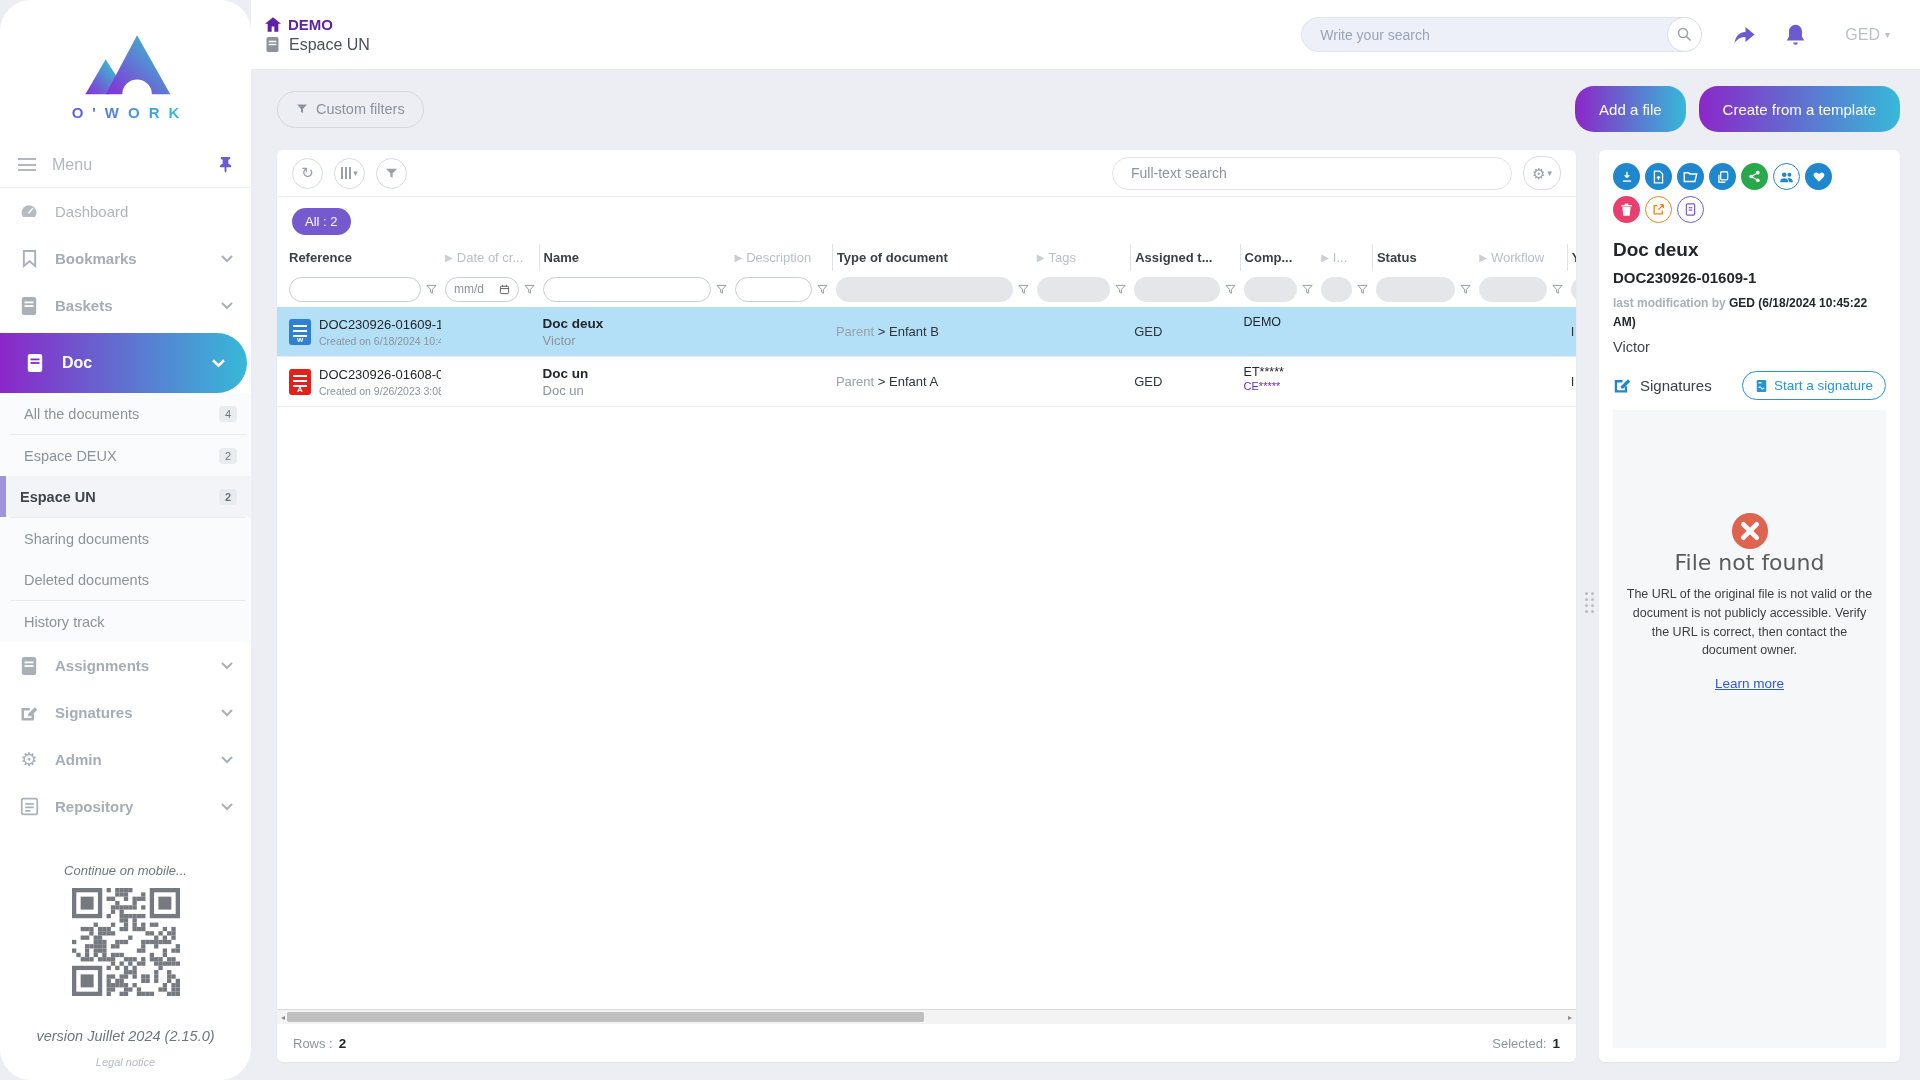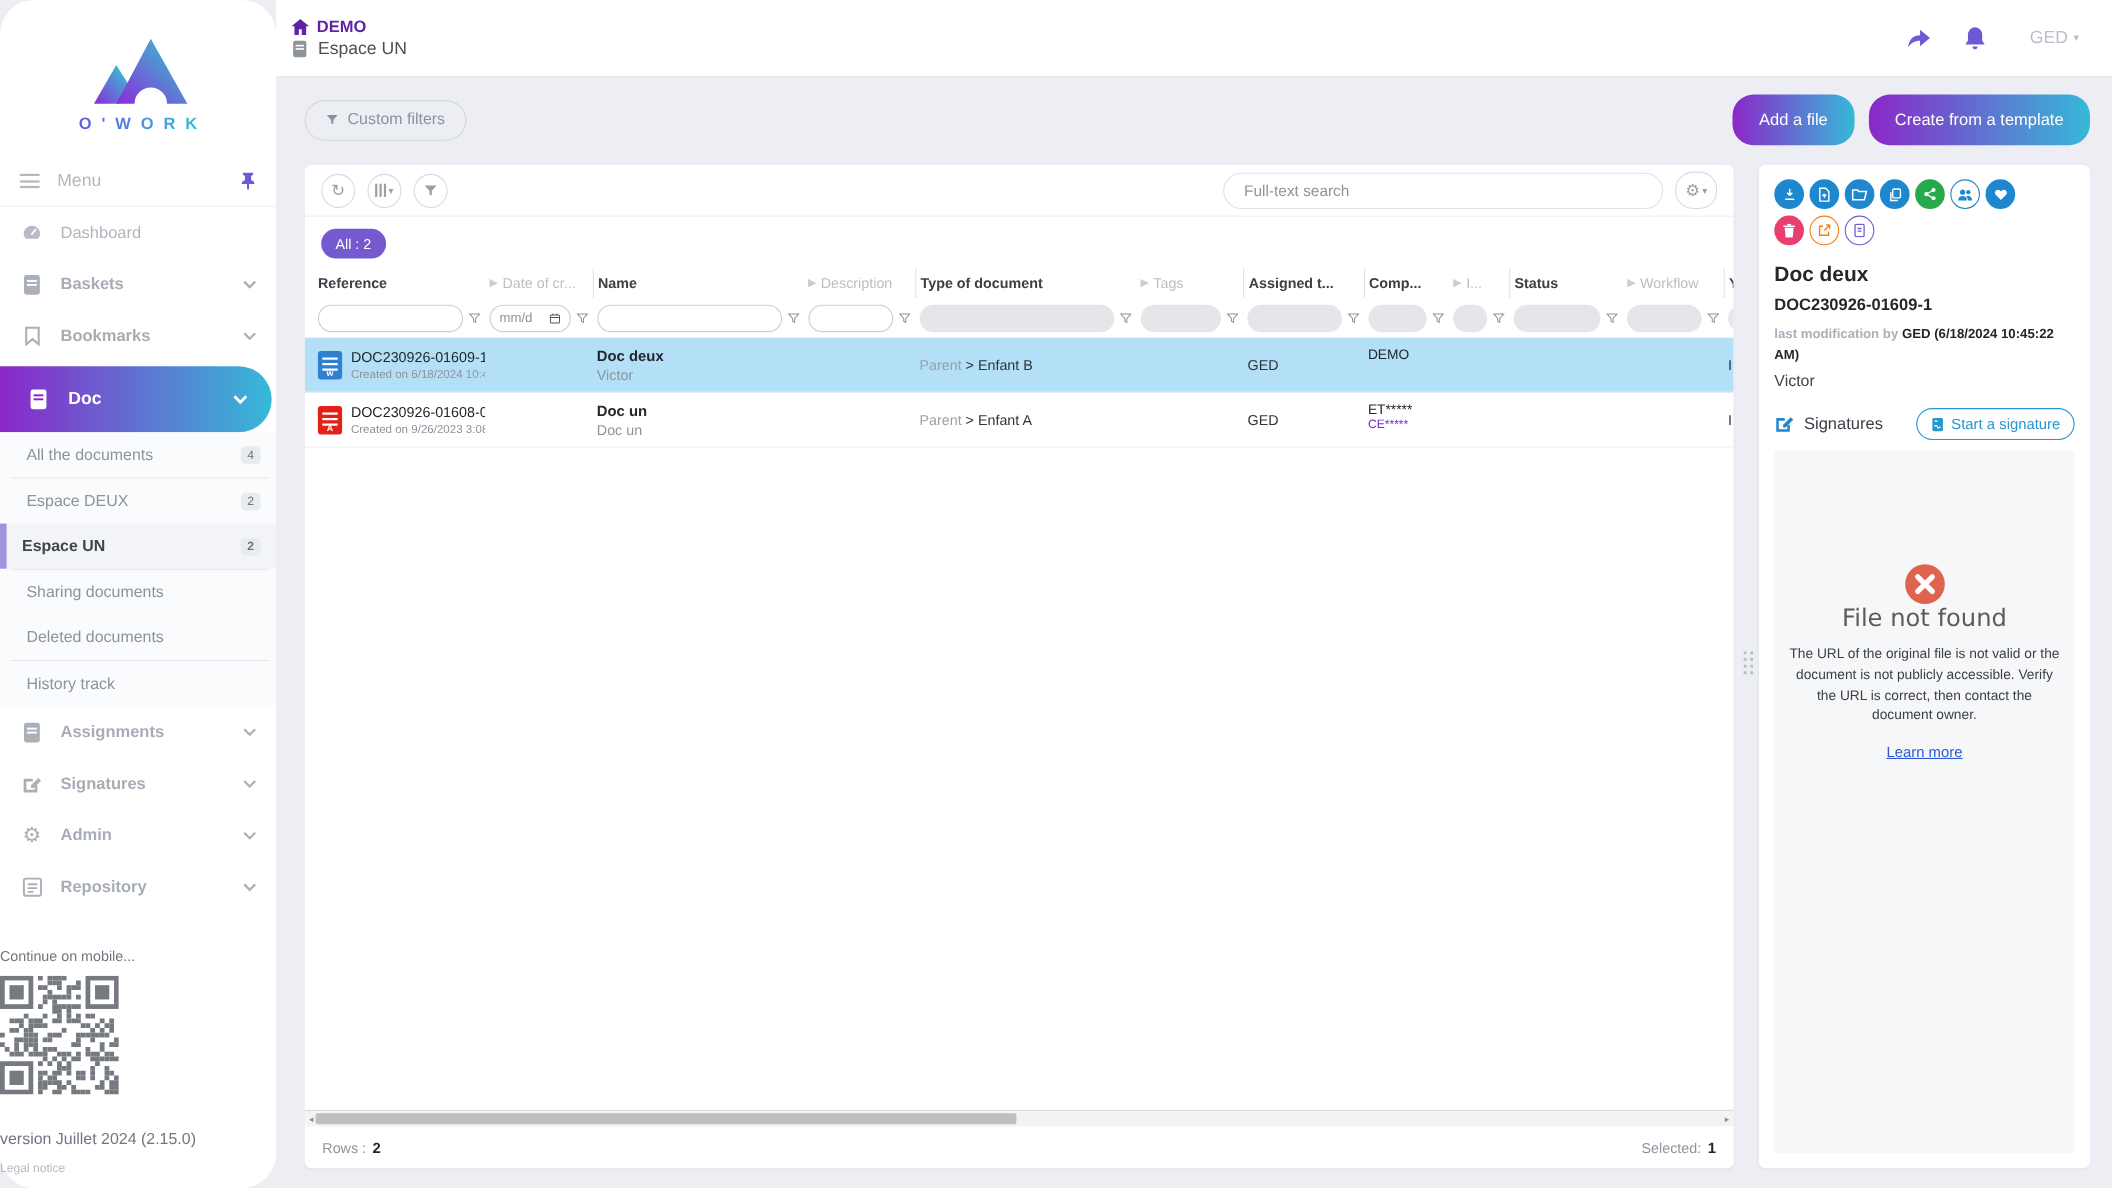--- a/index.html
+++ b/index.html
@@ -27,21 +27,21 @@
     border-radius:0 30px 30px 0; color:#fff; display:flex; align-items:center; padding:0 22px 0 24px; gap:16px;
     font-weight:bold; font-size:16px; cursor:pointer; }
   .doc-item .lbl { flex:1; }
   .submenu { background:#fafbfc; }
   .sub-item { height:41px; display:flex; align-items:center; padding:0 14px 0 24px; font-size:14.5px; color:#8d939b; cursor:pointer; }
   .sub-item .lbl { flex:1; }
   .sub-item .badge { background:#e9ecef; color:#6c757d; font-size:11px; border-radius:4px; padding:2px 6px; }
   .sub-item .badge:empty { display:none; }
   .sub-item.active { font-weight:bold; color:#3f454c; border-left:6px solid #9f93dd; padding-left:14px; background:#f3f4f7; }
   .sub-divider { border-top:1px solid #e7e9ec; margin:0 6px 0 10px; }
-  .sidebar-footer { margin-top:auto; padding-bottom:12px; }
+  .sidebar-footer { margin-top:auto; text-align:center; padding-bottom:12px;font-style:italic; }
   .mobile-hint { font-size:13px; color:#6f7680; }
   .qr-box { width:108px; height:108px; margin:10px auto 28px; }
   .version { font-size:14.5px; color:#6f7680; margin-bottom:12px; }
   .legal { font-size:11px; color:#b6bbc2; }
 
   
   .main-area { flex:1; display:flex; flex-direction:column; min-width:0; }
   .topbar { height:70px; background:#fff; border-bottom:1px solid #e8eaf0; display:flex; align-items:center; padding:0 30px 0 14px; flex-shrink:0; }
   .crumbs { display:flex; flex-direction:column; gap:3px; }
   .crumb-home { display:flex; align-items:center; gap:7px; color:#5e23a5; font-weight:bold; font-size:15px; }
@@ -192,39 +192,39 @@
         <svg width="20" height="20" viewBox="0 0 24 24">
             <path d="M12 4a9 9 0 0 0-9 9 9 9 0 0 0 2 5h14a9 9 0 0 0 2-5 9 9 0 0 0-9-9z" fill="#b7bcc3"></path>
             <line x1="12" y1="13" x2="16" y2="8" stroke="#fff" stroke-width="2" stroke-linecap="round"></line>
           </svg>
       </span>
       <span class="lbl">Dashboard</span>
     </div>
 
     <div class="side-item">
       <span class="side-icon">
+        <svg width="17" height="19" viewBox="0 0 18 20">
+            <path d="M3 2h12v16l-6-5-6 5z" fill="none" stroke="#aab0b8" stroke-width="2"></path>
+          </svg>
+      </span>
+      <span class="lbl">Bookmarks</span>
+      <svg width="12" height="8" viewBox="0 0 12 8">
+          <polyline points="1,1 6,6 11,1" fill="none" stroke="#aab0b8" stroke-width="2"></polyline>
+        </svg>
+    </div>
+
+    <div class="side-item">
+      <span class="side-icon">
         <svg width="18" height="20" viewBox="0 0 20 22">
             <rect x="2" y="1" width="16" height="20" rx="2.5" fill="#aab0b8"></rect>
             <rect x="5" y="6" width="10" height="2" fill="#fff"></rect>
             <rect x="5" y="10" width="10" height="2" fill="#fff"></rect>
           </svg>
       </span>
       <span class="lbl">Baskets</span>
-      <svg width="12" height="8" viewBox="0 0 12 8">
-          <polyline points="1,1 6,6 11,1" fill="none" stroke="#aab0b8" stroke-width="2"></polyline>
-        </svg>
-    </div>
-
-    <div class="side-item">
-      <span class="side-icon">
-        <svg width="17" height="19" viewBox="0 0 18 20">
-            <path d="M3 2h12v16l-6-5-6 5z" fill="none" stroke="#aab0b8" stroke-width="2"></path>
-          </svg>
-      </span>
-      <span class="lbl">Bookmarks</span>
       <svg width="12" height="8" viewBox="0 0 12 8">
           <polyline points="1,1 6,6 11,1" fill="none" stroke="#aab0b8" stroke-width="2"></polyline>
         </svg>
     </div>
 
     <div class="doc-item">
       <span class="side-icon">
         <svg width="18" height="20" viewBox="0 0 20 22">
             <rect x="2" y="1" width="16" height="20" rx="2.5" fill="#fff"></rect>
             <rect x="5" y="6" width="10" height="2" fill="#8b27c9"></rect>
@@ -553,20 +553,29 @@
           <svg width="15" height="17" viewBox="0 0 20 22">
               <rect x="2" y="1" width="16" height="20" rx="2.5" fill="#8d939b"></rect>
               <rect x="5" y="6" width="10" height="2" fill="#fff"></rect>
               <rect x="5" y="10" width="10" height="2" fill="#fff"></rect>
             </svg>
           <span>Espace UN</span>
         </div>
       </div>
 
       <div class="top-right">
+        <div class="top-search">
+          <input type="text" placeholder="Write your search" style="">
+          <span class="mag-btn">
+            <svg width="15" height="15" viewBox="0 0 20 20">
+                <circle cx="8" cy="8" r="6" fill="none" stroke="#9aa0a8" stroke-width="2"></circle>
+                <line x1="12.5" y1="12.5" x2="18" y2="18" stroke="#9aa0a8" stroke-width="2"></line>
+              </svg>
+          </span>
+        </div>
         <button class="icon-btn top-share">
           <svg width="27" height="24" viewBox="0 0 26 24">
               <path d="M14 4v5C7 9 4 14 3 20c3-4 6-6 11-6v5l9-7.5z" fill="#6c5ad4"></path>
             </svg>
         </button>
         <button class="icon-btn top-bell">
           <svg width="23" height="24" viewBox="0 0 24 26">
               <path d="M12 2a7 7 0 0 0-7 7v6l-2.5 4h19L19 15V9a7 7 0 0 0-7-7z" fill="#6c5ad4"></path>
               <path d="M9.5 21a2.5 2.5 0 0 0 5 0z" fill="#6c5ad4"></path>
             </svg>

